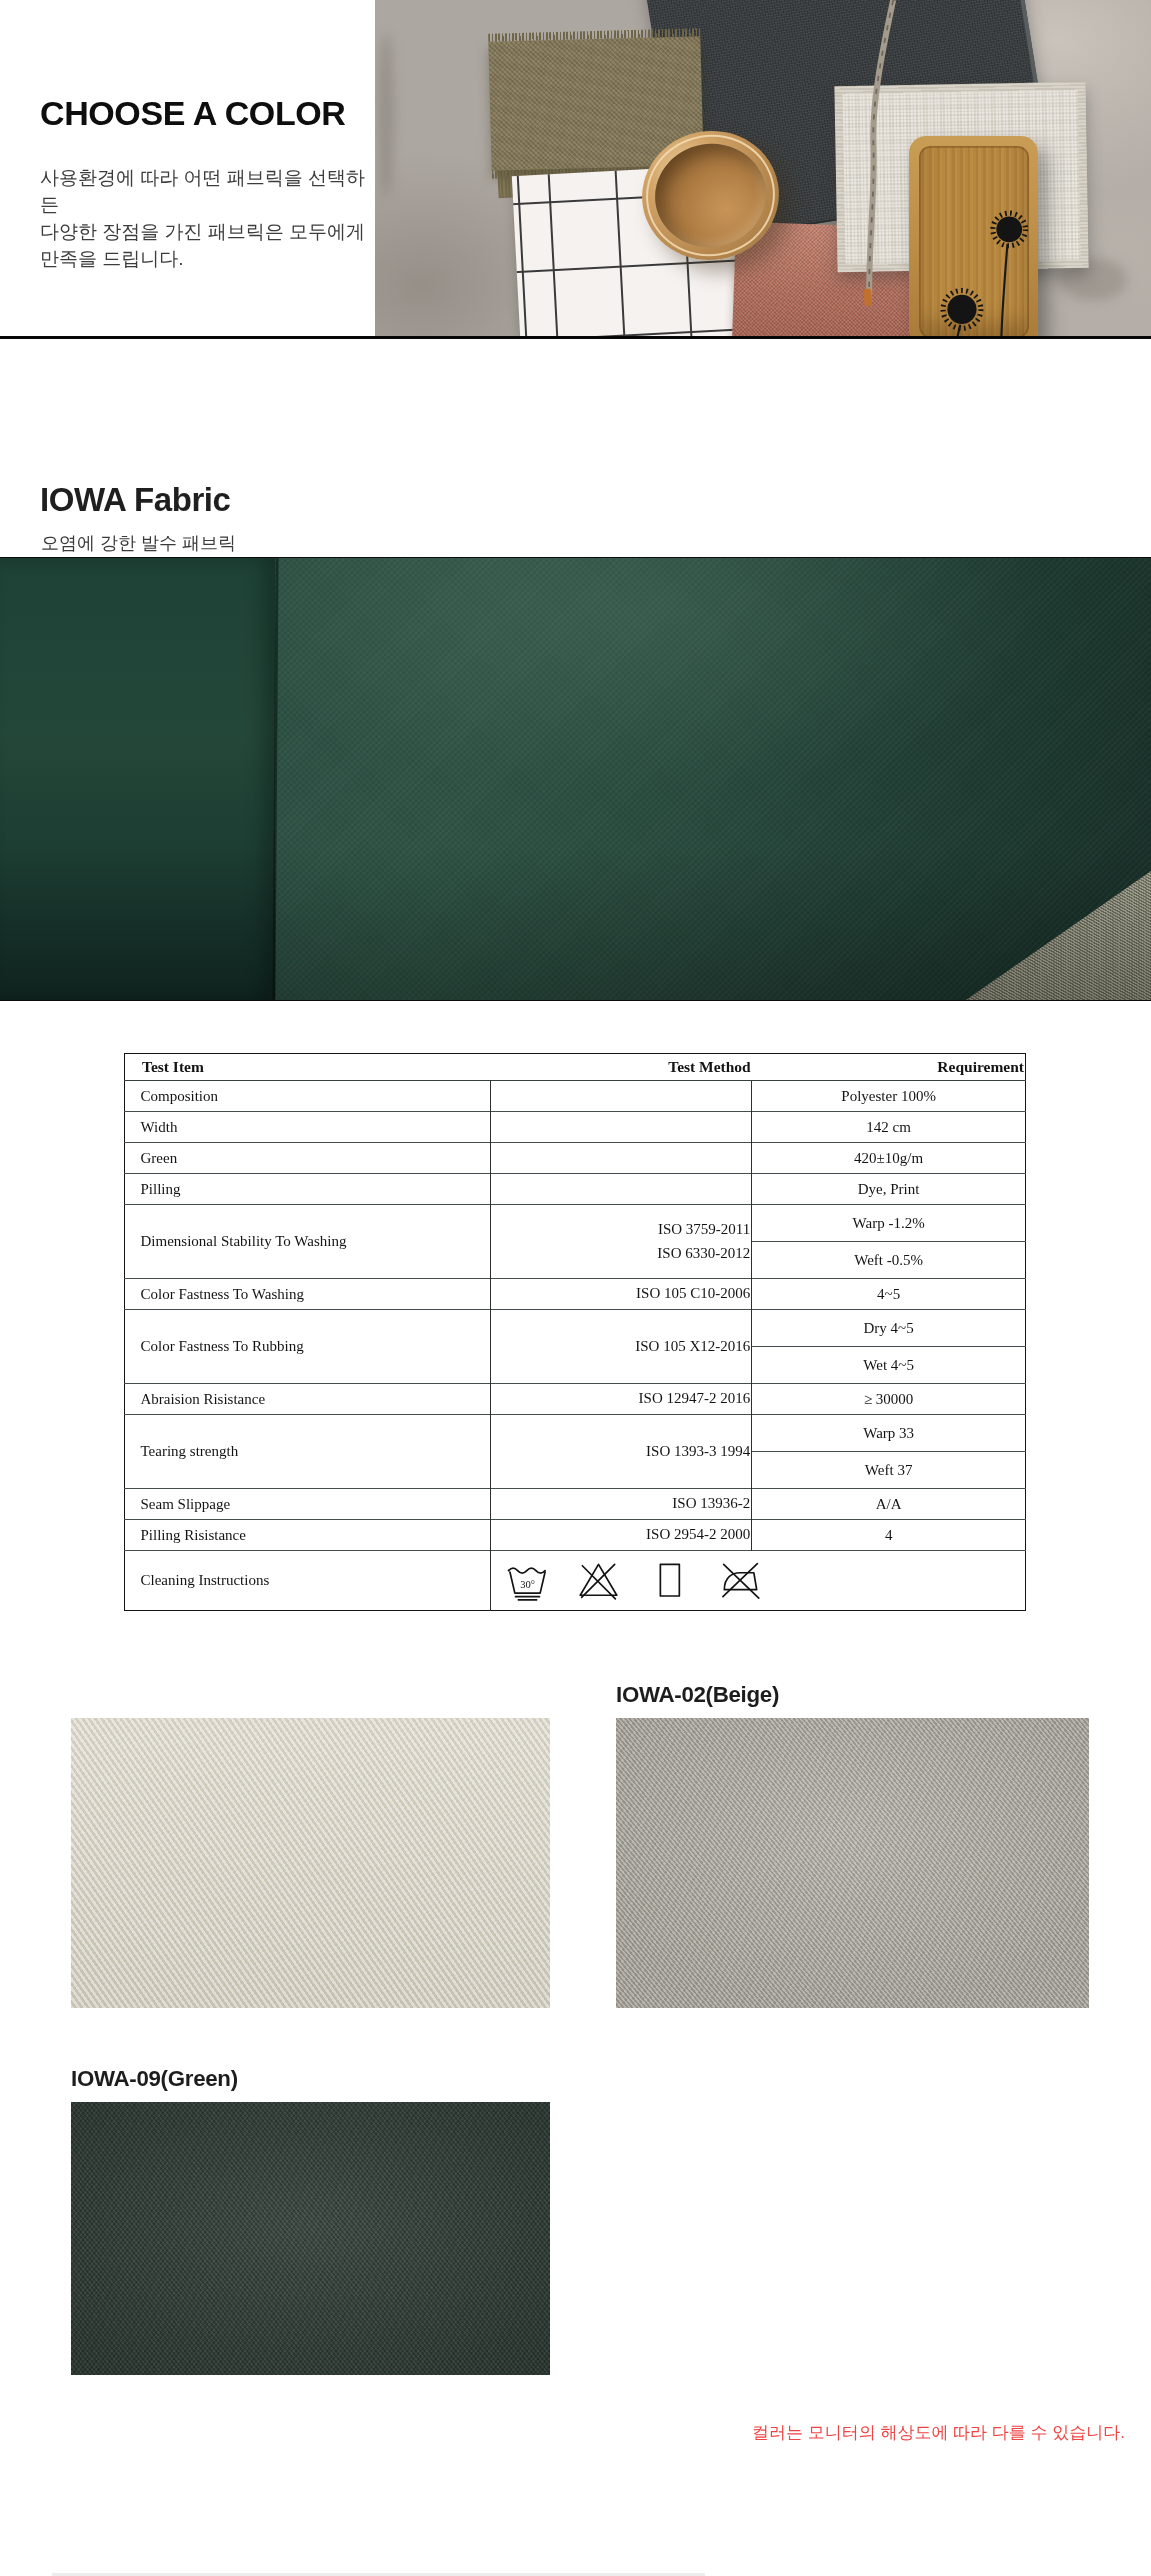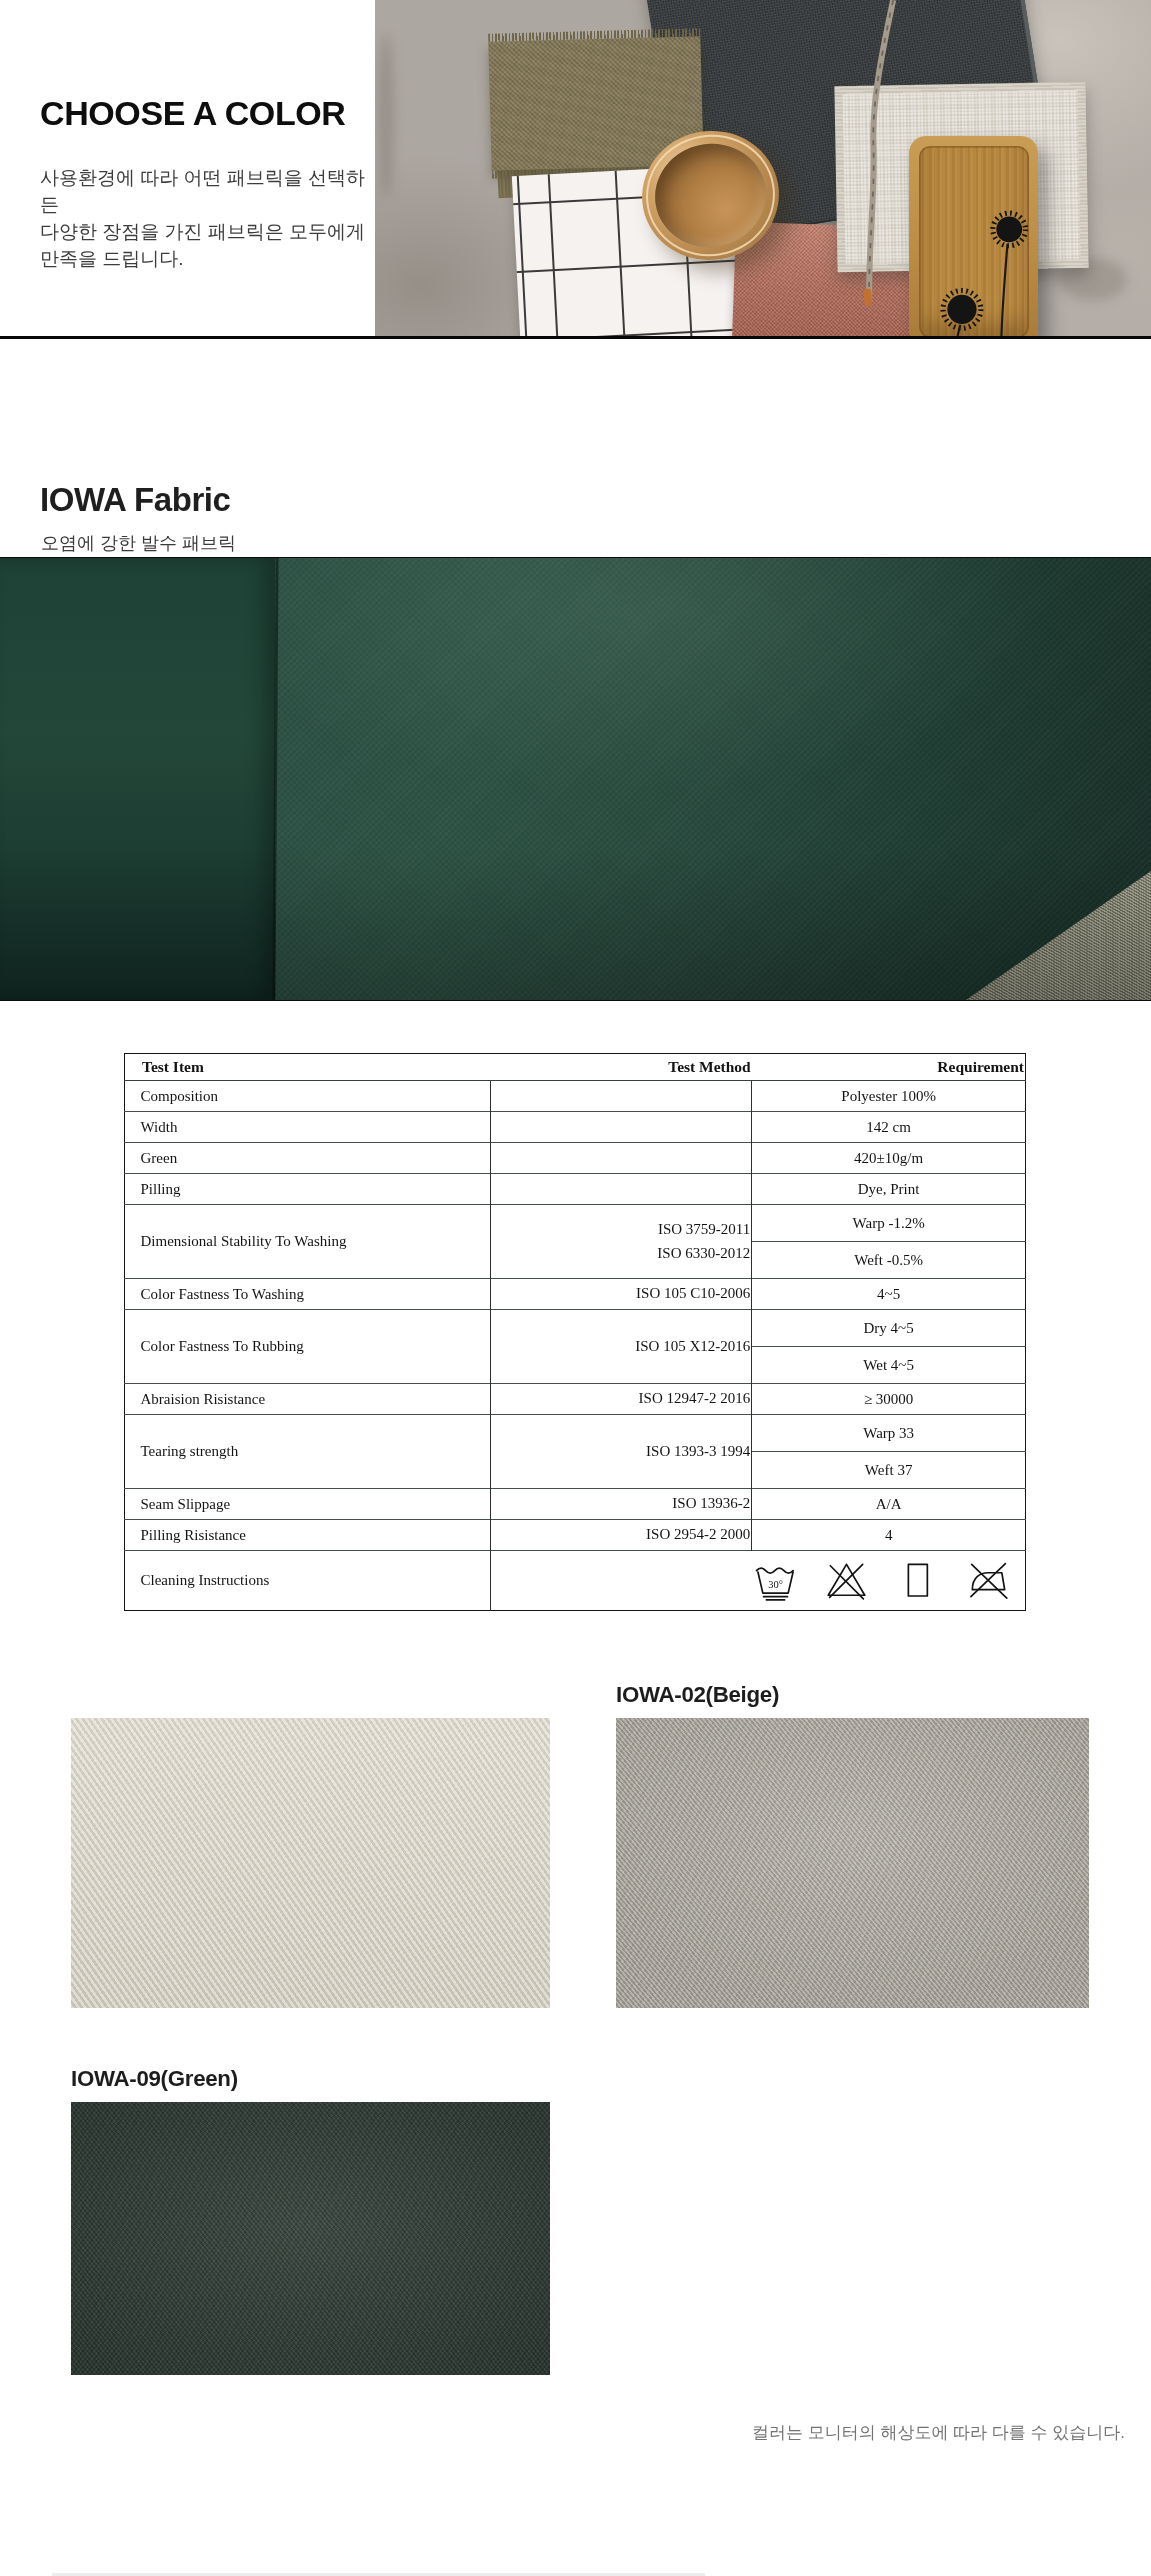--- a/index.html
+++ b/index.html
@@ -125,21 +125,21 @@
   #spec-table{position:absolute;left:124px;top:1053px;width:902px;border-collapse:collapse;
       font-family:"Liberation Serif",serif;color:#141414;border:1.7px solid #151515;}
   #spec-table th{height:24px;font-size:15.5px;font-weight:bold;border-bottom:1.3px solid #374039;text-align:right;}
   #spec-table th.h-item{text-align:left;padding-left:17px;}
   #spec-table td{font-size:15px;border-top:0.9px solid #454d47;}
   #spec-table td.c-item{text-align:left;padding-left:15.5px;border-right:0.9px solid #2f2f2f;}
   #spec-table td.c-method{text-align:right;border-right:0.9px solid #2f2f2f;white-space:pre-line;line-height:1.55;}
   #spec-table td.c-req{text-align:center;}
   #spec-table tr.row-simple td{height:28px;}
   #spec-table tr.row-half td{height:34px;}
-  #spec-table td.c-icons{height:57px;text-align:right;vertical-align:middle;}
+  #spec-table td.c-icons{height:57px;text-align:left;vertical-align:middle;}
   .care{margin:0 13px;vertical-align:middle;}
   .care path,.care rect{fill:none;stroke:#131313;stroke-width:2.4;stroke-linecap:round;stroke-linejoin:round;}
   .care text{font-family:"Liberation Serif",serif;font-size:15px;fill:#111;stroke:none;text-anchor:middle;}
 
   
   .swatch-label{position:absolute;font-size:22.3px;font-weight:700;letter-spacing:-0.3px;color:#1d1d1d;}
   #swatch-label-1{left:71px;top:1728px;} #swatch-label-2{left:616px;top:1682px;}
   #swatch-label-3{left:71px;top:2066px;}
   .swatch{position:absolute;}
   #swatch-1{left:71px;top:1718px;width:479px;height:290px;}
@@ -153,21 +153,21 @@
       repeating-linear-gradient(50deg, rgba(255,255,255,.22) 0 1.7px, rgba(80,75,65,.16) 1.7px 3.4px),
       repeating-linear-gradient(-50deg, rgba(255,255,255,.10) 0 1.7px, rgba(0,0,0,0) 1.7px 4.3px),
       radial-gradient(60% 60% at 50% 40%, rgba(255,255,255,.08) 0%, rgba(0,0,0,.06) 100%);}
   .tex-green{background-image:
       repeating-linear-gradient(50deg, rgba(0,0,0,.22) 0 1.7px, rgba(0,0,0,0) 1.7px 3.4px),
       repeating-linear-gradient(-50deg, rgba(255,255,255,.06) 0 1.7px, rgba(0,0,0,0) 1.7px 3.4px),
       radial-gradient(70% 70% at 50% 45%, rgba(255,255,255,.05) 0%, rgba(0,0,0,.18) 100%);}
 
   
   #footer-note{position:absolute;left:0;right:26px;top:2421px;text-align:right;
-      font-size:17px;color:#737373;}
+      font-size:17px;color:#ef4444;}
 </style>
 </head>
 <body>
 
 <div id="page">
 
   <div id="hero-text">
     <div id="hero-heading">CHOOSE A COLOR</div>
     <div id="hero-desc">
       <div>사용환경에 따라 어떤 패브릭을 선택하든</div>

